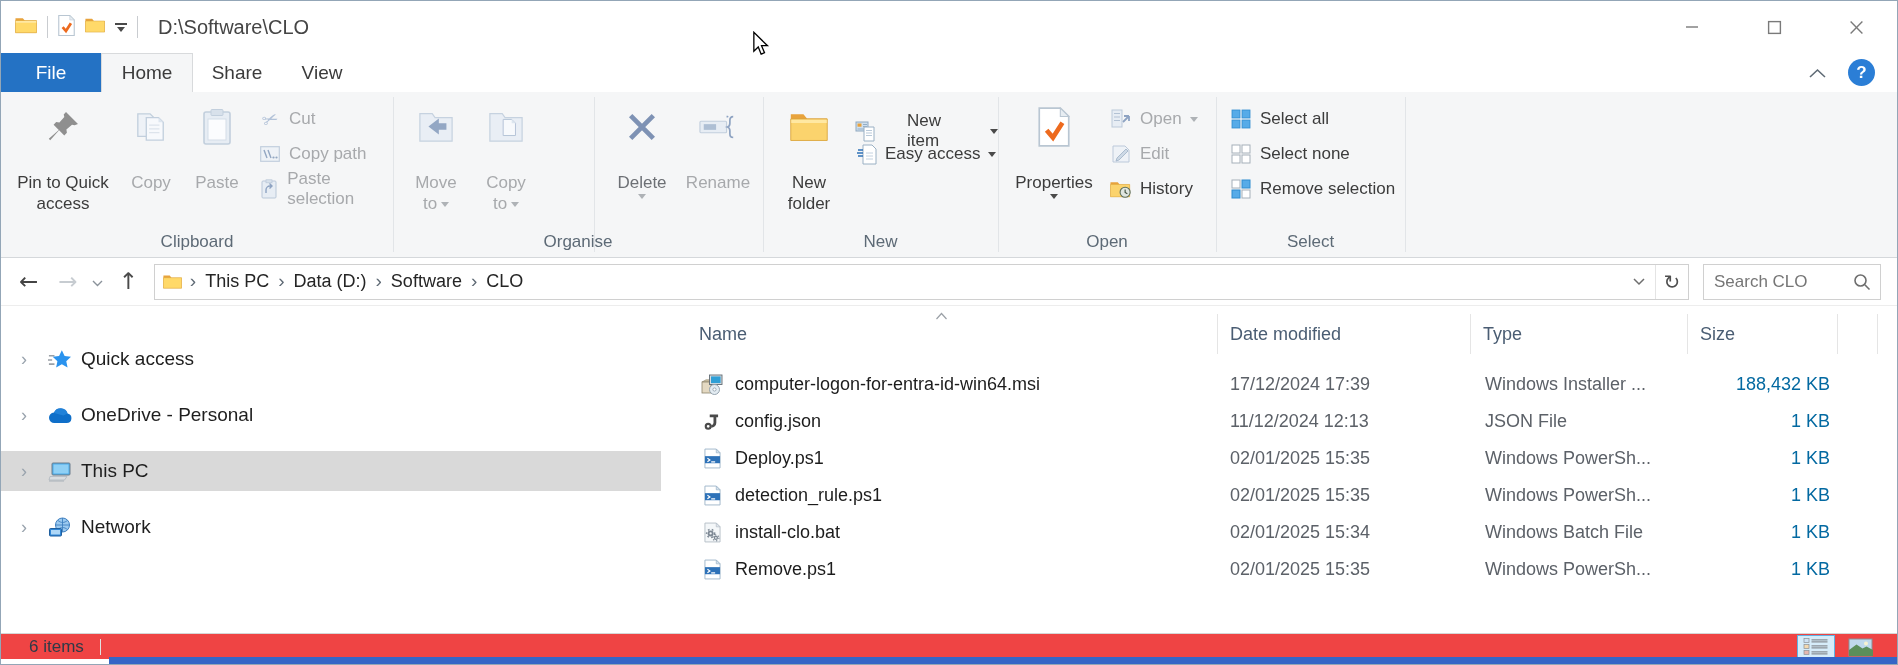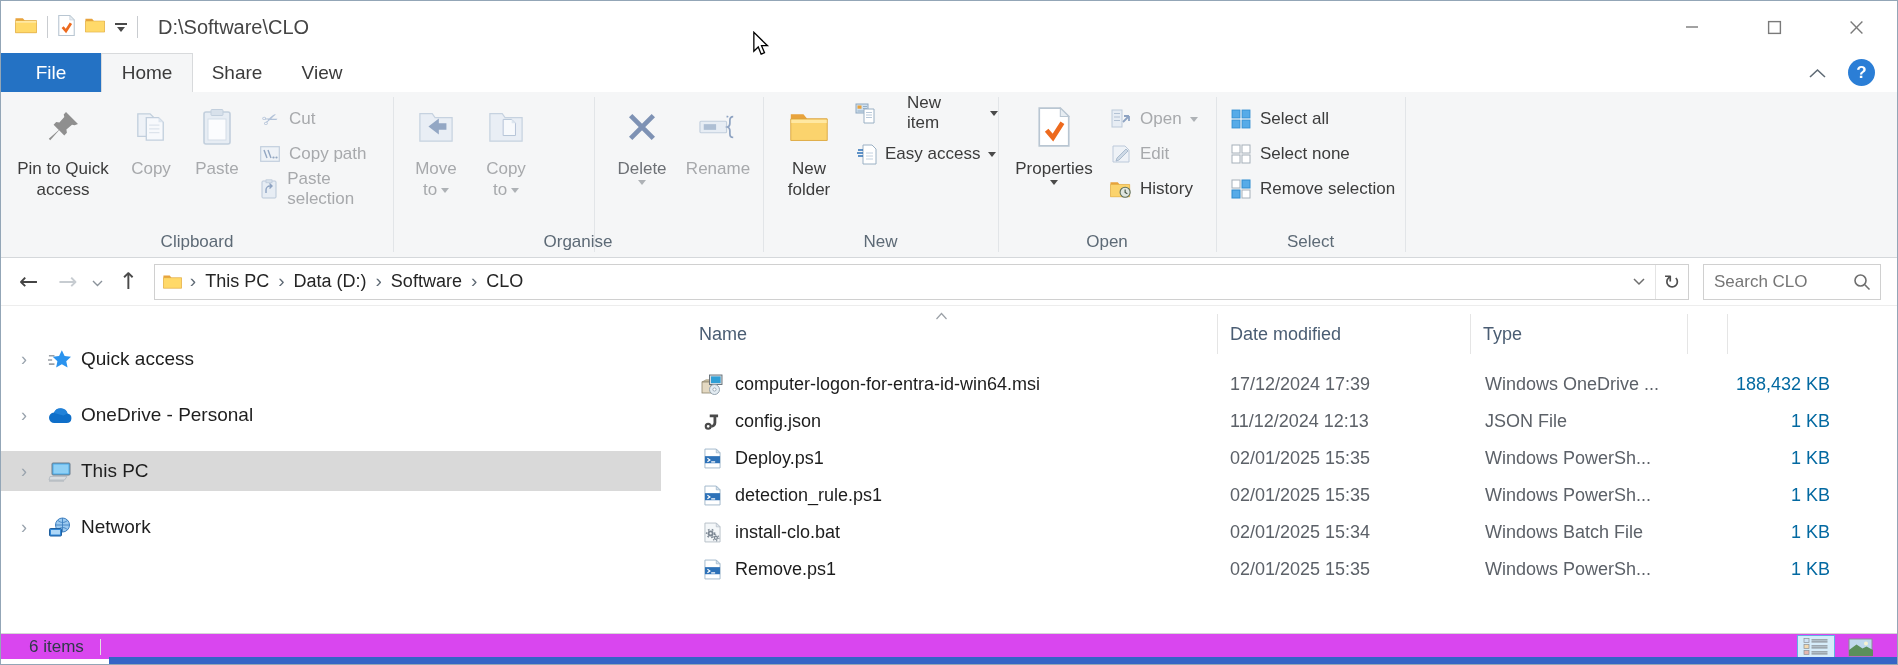--- a/index.html
+++ b/index.html
@@ -30,21 +30,21 @@
   .tab-view{width:82px;}
   .tabrow-right{position:absolute;right:22px;top:0;height:39px;display:flex;align-items:center;gap:22px;}
   .help-btn{width:27px;height:27px;border-radius:50%;background:#2b7ed6;color:#fff;font-size:17px;font-weight:bold;display:flex;align-items:center;justify-content:center;}
   
   .ribbon{position:relative;height:166px;background:#f5f6f7;border-bottom:1px solid #d5d8db;}
   .rgroup{position:absolute;top:0;bottom:0;}
   .glabel{position:absolute;bottom:5px;left:0;right:0;text-align:center;font-size:17px;color:#5d6a76;}
   .gsep{position:absolute;top:5px;bottom:5px;width:1px;background:#e2e5e8;}
   .btn-lg{position:absolute;top:4px;display:flex;flex-direction:column;align-items:center;padding-top:6px;}
   .btn-lg .ic{height:50px;display:flex;align-items:center;justify-content:center;}
-  .btn-lg .lbl{margin-top:6px;font-size:17px;line-height:21px;text-align:center;color:#3c3c3c;}
+  .btn-lg .lbl{margin-top:20px;font-size:17px;line-height:21px;text-align:center;color:#3c3c3c;}
   .btn-lg .lbl.col{display:flex;flex-direction:column;align-items:center;gap:1px;}
   .btn-sm{position:absolute;display:flex;align-items:center;gap:8px;height:34px;font-size:17px;color:#3c3c3c;}
   .disabled .lbl,.btn-sm.disabled{color:#a7a9ac;}
   .ic-sm{width:22px;height:22px;display:flex;align-items:center;justify-content:center;}
   .scissors{font-size:19px;color:#b2c2d8;transform:rotate(-20deg);}
   
   .navrow{height:48px;display:flex;align-items:center;border-bottom:1px solid #ededed;background:#fff;}
   .nav-glyph{font-family:"DejaVu Sans",sans-serif;font-size:23px;line-height:1;}
   .nav-back{margin-left:18px;color:#444;}
   .nav-fwd{margin-left:20px;color:#c7ccd1;}
@@ -76,21 +76,21 @@
   .hcell{display:flex;align-items:center;padding-left:12px;border-right:1px solid #e5e5e5;}
   .hcell.first{padding-left:20px;}
   .rows{position:absolute;top:60px;left:0;right:0;}
   .frow{height:37px;display:flex;align-items:center;}
   .c-name{width:539px;display:flex;align-items:center;padding-left:20px;color:#1c1c1c;}
   .c-name .fic{width:26px;display:flex;justify-content:center;margin-right:10px;}
   .c-date{width:253px;padding-left:12px;color:#5c6168;}
   .c-type{width:217px;padding-left:14px;color:#5c6168;}
   .c-size{width:150px;padding-right:8px;text-align:right;color:#0369a1;}
   
-  .statusbar{position:relative;height:26px;border-top:1px solid #d6d6d6;display:flex;align-items:center;background:#d946ef;}
+  .statusbar{position:relative;height:26px;border-top:1px solid #d6d6d6;display:flex;align-items:center;background:#ef4444;}
   .items-count{margin-left:28px;font-size:17px;color:#2e3a47;}
   .status-sep{width:1px;height:16px;background:#e0e0e0;margin-left:16px;}
   .view-toggles{position:absolute;right:18px;top:0;height:26px;display:flex;align-items:center;gap:6px;}
   .vt-btn{width:38px;height:24px;display:flex;align-items:center;justify-content:center;border:1px solid transparent;}
   .vt-btn.selected{background:#d6ecf9;border-color:#5fb2e4;}
   .taskbar-strip{position:absolute;left:108px;right:0;bottom:0;height:7px;background:#3565c6;}
   
   .cursor{position:absolute;left:748px;top:30px;z-index:50;}
 </style>
 </head>
@@ -277,21 +277,21 @@
       <div class="btn-lg" style="left:12px;width:68px;">
         <span class="ic">
           <svg width="38" height="32" viewBox="0 0 24 19">
               <path fill="#e8a33d" d="M.5 1.5h8l2.2 2.7h12.8V18H.5z"></path>
               <path fill="#fbd36d" stroke="#d9a43c" stroke-width=".5" d="M.5 4.4h23V18H.5z"></path>
               <path fill="#ffe8a2" d="M.8 4.9h22.4v2H.8z"></path>
             </svg>
         </span>
         <span class="lbl">New folder</span>
       </div>
-      <div class="btn-sm" style="left:92px;top:4px;gap:31px;">
+      <div class="btn-sm" style="left:92px;top:22px;gap:31px;">
         <span class="ic-sm">
           <svg width="21" height="21" viewBox="0 0 21 21">
               <rect x="1" y="1" width="12" height="9" fill="#cfe0ef" stroke="#8fa8c0"></rect>
               <rect x="2.5" y="2.5" width="4" height="3.2" fill="#e9a13b"></rect>
               <path d="M8 3.5h4M8 5.5h4M2.5 8h10" stroke="#8fa8c0" stroke-width=".9"></path>
               <path d="M9 6h10v14H9z" fill="#fff" stroke="#9ab0c4"></path>
               <path d="M11 9.5h6M11 12h6M11 14.5h6" stroke="#b9c9d9" stroke-width="1"></path>
             </svg>
         </span>
         <span>New item</span>
@@ -502,41 +502,42 @@
     <div class="filepane">
       <span class="sortcaret">
         <svg width="13" height="8" viewBox="0 0 13 8">
             <path d="M1.5 7L6.5 1.5 11.5 7" fill="none" stroke="#9aa0a6" stroke-width="1.2"></path>
           </svg>
       </span>
       <div class="lhead">
         <div class="hcell first" style="width:539px;">Name</div>
         <div class="hcell" style="width:253px;">Date modified</div>
         <div class="hcell" style="width:217px;">Type</div>
+        <div class="hcell" style="width:150px;">Size</div>
         <div class="hcell" style="width:40px;"></div>
       </div>
 
       <div class="rows">
 
         <div class="frow">
           <span class="c-name">
               <span class="fic">
             <svg width="22" height="22" viewBox="0 0 22 22">
                   <path d="M1 8l4-2.2h9L10 8z" fill="#cfc3a5" stroke="#8d846d" stroke-width=".6"></path>
                   <rect x="1" y="8" width="9" height="11" fill="#e4d9c2" stroke="#8d846d" stroke-width=".8"></rect>
                   <rect x="8.5" y="1" width="12.5" height="9.5" fill="#d9dde0" stroke="#5f6b73" stroke-width=".9"></rect>
                   <rect x="10" y="2.4" width="9.6" height="6.7" fill="#2f9fd6"></rect>
                   <circle cx="13.5" cy="15.5" r="5" fill="#e3ecf2" stroke="#8b9aa6" stroke-width=".9"></circle>
                   <circle cx="13.5" cy="15.5" r="1.6" fill="#fff" stroke="#8b9aa6" stroke-width=".8"></circle>
                 </svg>
           </span>
               <span>computer-logon-for-entra-id-win64.msi</span>
             </span>
           <span class="c-date">17/12/2024 17:39</span>
-          <span class="c-type">Windows OneDrive ...</span>
+          <span class="c-type">Windows Installer ...</span>
           <span class="c-size">188,432 KB</span>
         </div>
 
         <div class="frow">
           <span class="c-name">
               <span class="fic">
             <svg width="20" height="20" viewBox="0 0 22 22">
                   <path d="M8.5 4.2h9.2M14.2 4.2v7.6a4 4 0 0 1-4 4" fill="none" stroke="#4a4a4a" stroke-width="3.1"></path>
                   <circle cx="6.8" cy="15.8" r="2.7" fill="none" stroke="#4a4a4a" stroke-width="2.3"></circle>
                 </svg>

